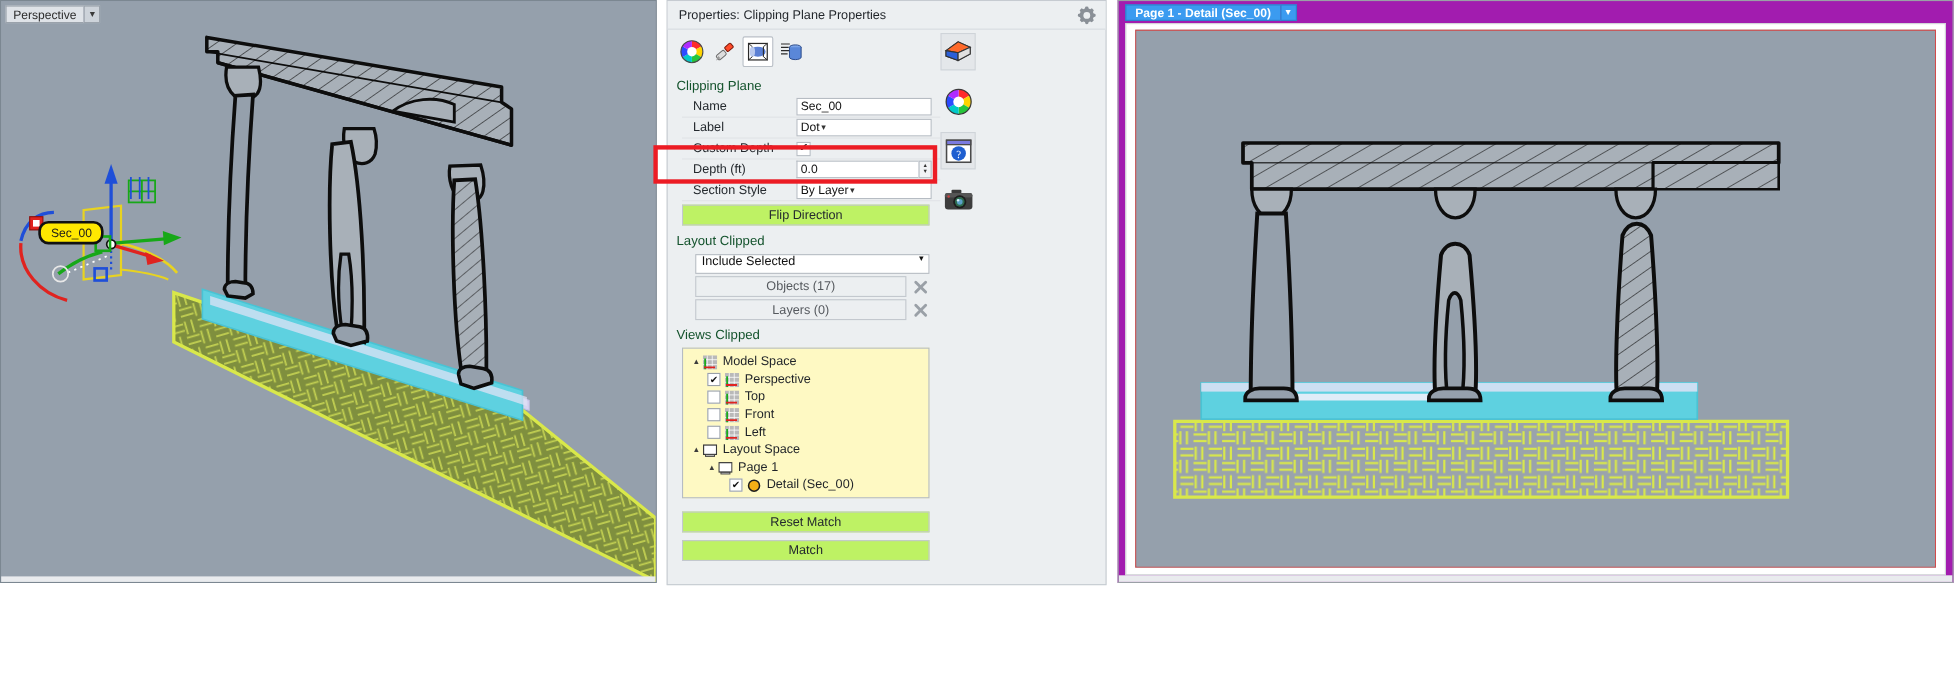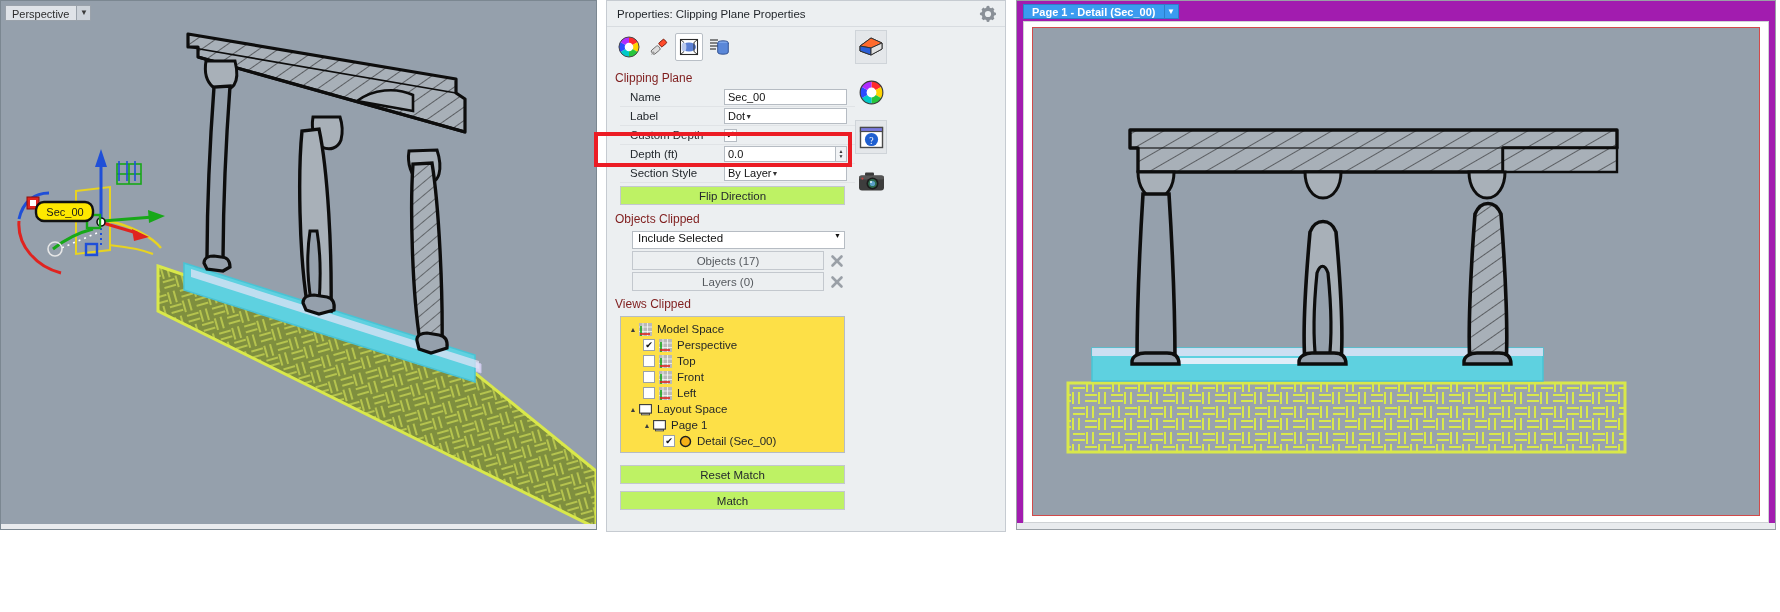--- a/index.html
+++ b/index.html
@@ -58,21 +58,21 @@
   #props-body {
     position: absolute; left: 0; top: 26px; width: 248px; bottom: 8px;
     overflow: hidden;
   }
   #toolbar-icons {
     display: flex; gap: 2px; padding: 6px 0 6px 8px; align-items: center;
   }
   .tbi { width: 28px; height: 28px; display:flex; align-items:center; justify-content:center; border:1px solid transparent; border-radius:2px;}
   .tbi.sel { background: #ffffff; border: 1px solid #b9bfc6; }
 
-  .section-title { padding: 4px 0 3px 8px; font-size: 12px; color:#7f1d1d; }
+  .section-title { padding: 4px 0 3px 8px; font-size: 12px; color:#14532d; }
 
   .prop-row {
     display: flex; align-items: center; height: 19px;
     margin-left: 13px; border-bottom: 1px solid #e0e3e6;
   }
   .prop-row .k { width: 104px; padding-left: 10px; font-size: 11.5px; color:#24292e;}
   .prop-row .v { flex: 1; padding-right: 8px; }
   .txtfield {
     background:#fff; border:1px solid #b6bcc3; height:16px; width:100%;
     font-size:11px; padding:0 3px; line-height:14px; color:#111;
@@ -106,21 +106,21 @@
   }
   .wsel {
     margin: 2px 10px 2px 25px; height: 18px;
     background:#fff; border:1px solid #b6bcc3;
     display:flex; align-items:flex-start; justify-content:space-between;
     font-size:11.5px; padding:0 3px 0 5px; color:#111;
   }
 
   #tree {
     margin: 2px 10px 0 13px; height: 137px;
-    background:#fde047; border:1px solid #b6bcc3; padding:4px 0 0 0;
+    background:#fef9c3; border:1px solid #b6bcc3; padding:4px 0 0 0;
     overflow:hidden;
   }
   .tnode { display:flex; align-items:center; height:16px; font-size:11.5px; color:#1f2328; }
   .tri { width:12px; text-align:center; font-size:7px; color:#3c3c3c; }
   .tchk { width:12px; height:12px; border:1px solid #9aa1a8; background:#fff;
           display:flex; align-items:center; justify-content:center;
           font-size:9px; line-height:1; color:#111; margin-right:4px;}
   .tchk.off { color: transparent; }
   .ticon { margin-right:5px; display:flex; }
   .axis-ico { width:13px; height:13px; }
@@ -423,21 +423,21 @@
       <div class="v">
         <div class="selfield">
           <span>By Layer</span>
           <span class="cv">▼</span>
         </div>
       </div>
     </div>
 
     <div class="wbtn">Flip Direction</div>
 
-    <div class="section-title">Objects Clipped</div>
+    <div class="section-title">Layout Clipped</div>
 
     <div class="wsel">
       <span>Include Selected</span>
       <span class="cv" style="font-size:7px;">▼</span>
     </div>
 
     <div id="objclip-rowwrap">
       <div class="wbtn2">Objects (17)</div>
       <div class="xbtn">
         <svg width="14" height="14" viewBox="0 0 14 14">

